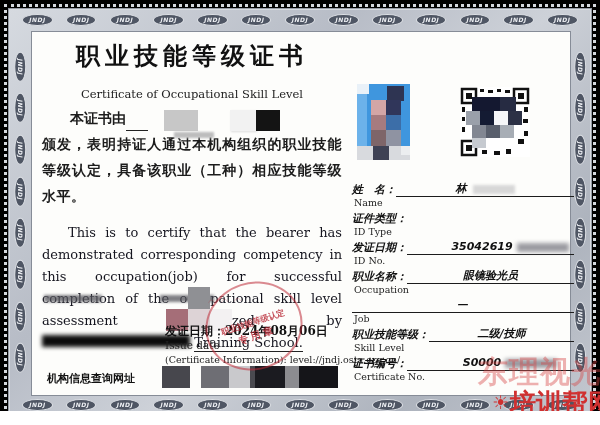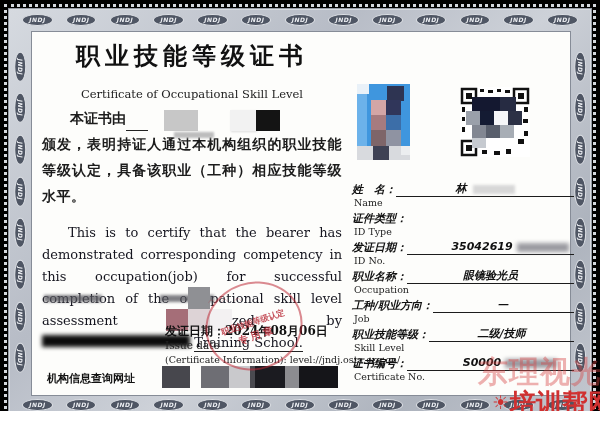--- a/index.html
+++ b/index.html
@@ -271,21 +271,20 @@
         <div class="field">
           <div class="frow">
               <span class="flabel">职业名称：</span>
             <span class="fval"><span>眼镜验光员</span></span>
             </div>
           <div class="fen">Occupation</div>
         </div>
 
         <div class="field">
           <div class="frow">
-              <span class="flabel">工种/职业方向：</span>
             <span class="fval"><span>—</span></span>
             </div>
           <div class="fen">Job</div>
         </div>
 
         <div class="field">
           <div class="frow">
               <span class="flabel">职业技能等级：</span>
             <span class="fval"><span>二级/技师</span></span>
             </div>

